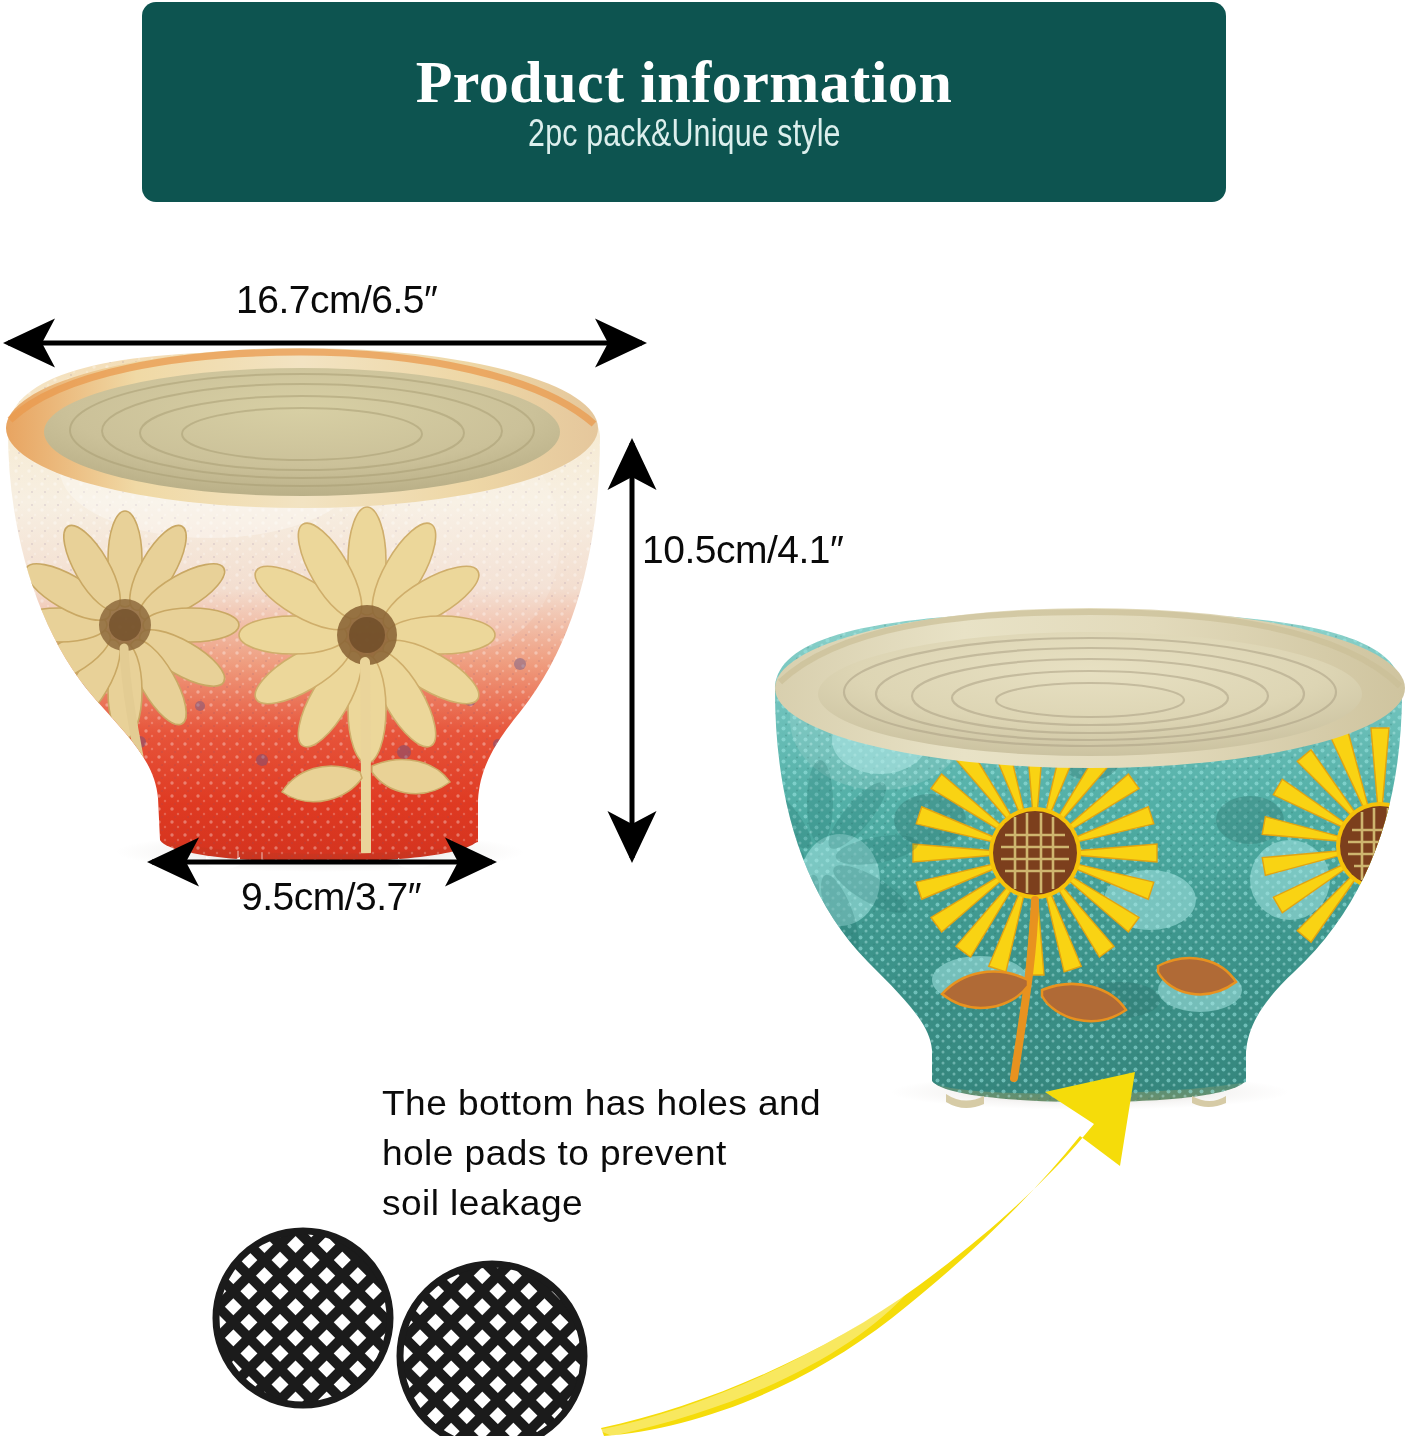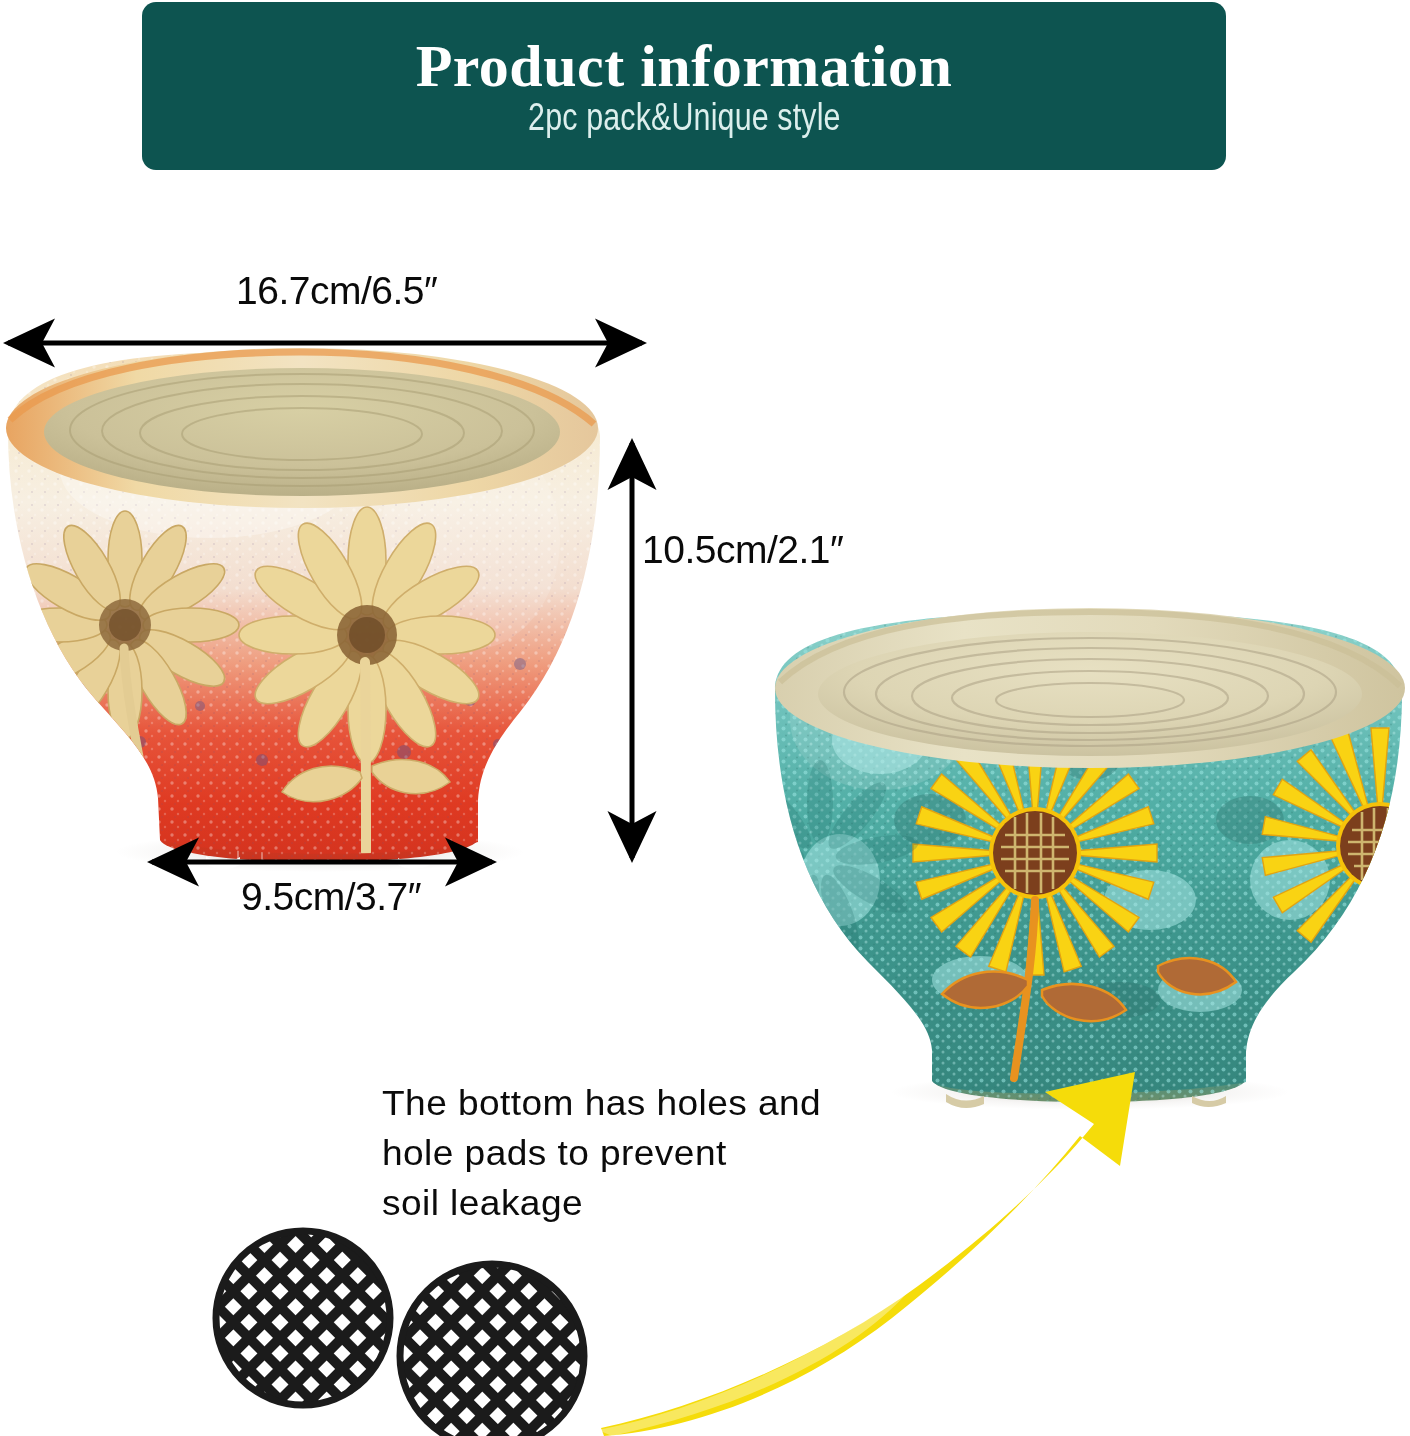--- a/index.html
+++ b/index.html
@@ -1,42 +1,42 @@
 <!DOCTYPE html>
 <html><head>
 <meta charset="utf-8">
 <style>
   html,body{margin:0;padding:0;background:#ffffff;}
   body{width:1410px;height:1436px;position:relative;overflow:hidden;
        font-family:"Liberation Sans", sans-serif;-webkit-font-smoothing:antialiased;}
 
   
   #header-banner{
-    position:absolute; left:142px; top:2px; width:1084px; height:168px;
+    position:absolute; left:142px; top:2px; width:1084px; height:200px;
     background:#0d5450; border-radius:14px;
     display:flex; flex-direction:column; align-items:center; justify-content:center;
   }
   #header-title{
     font-family:"Liberation Serif", serif;
     font-weight:700; font-size:60px; line-height:1.0; color:#ffffff;
     letter-spacing:0.5px; margin:0 0 2px 0; text-align:center;
   }
   #header-subtitle{
     font-family:"Liberation Sans", sans-serif;
     font-weight:300; font-size:38px; line-height:1.0; color:#dcefed;
     letter-spacing:0.2px; text-align:center;
     transform:scaleX(0.80); transform-origin:center;
   }
 
   
   .dim-label{
     position:absolute; color:#0a0a0a; font-size:39px; font-weight:400;
     font-family:"Liberation Sans", sans-serif; white-space:nowrap; letter-spacing:-0.5px;
   }
-  #dim-width-label{ left:236px; top:269px; }
+  #dim-width-label{ left:236px; top:278px; }
   #dim-height-label{ left:642px; top:528px; }
   #dim-base-label{ left:241px; top:875px; }
 
   
   #feature-note{
     position:absolute; left:382px; top:1078px; width:520px;
     color:#0b0b0b; font-size:35px; line-height:1.43; letter-spacing:0.4px;
     font-family:"Liberation Sans", sans-serif; font-weight:400;
     transform:scaleX(1.06); transform-origin:left top;
   }
@@ -434,20 +434,20 @@
   </g>
   <g>
     <g clip-path="url(#padClipB)">
       <rect x="398" y="1262" width="196" height="196" fill="url(#meshPat)"></rect>
     </g>
     <circle cx="492" cy="1356" r="92" fill="none" stroke="#1b1b1b" stroke-width="7"></circle>
   </g>
 </svg>
 
 <div class="dim-label" id="dim-width-label">16.7cm/6.5″</div>
-<div class="dim-label" id="dim-height-label">10.5cm/2.1″</div>
+<div class="dim-label" id="dim-height-label">10.5cm/4.1″</div>
 <div class="dim-label" id="dim-base-label">9.5cm/3.7″</div>
 
 <div id="feature-note">
   <span>The bottom has holes and</span>
   <span>hole pads to prevent</span>
   <span>soil leakage</span>
 </div>
 
 </body></html>

